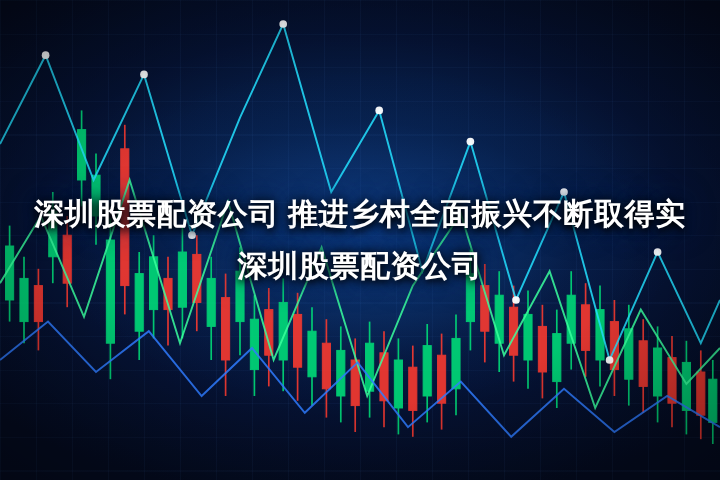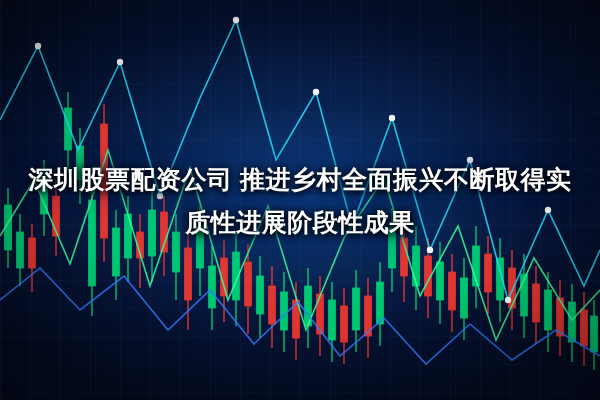--- a/index.html
+++ b/index.html
@@ -284,16 +284,16 @@
       <circle cx="508" cy="300" r="3.2" fill="#ffffff" opacity="0.95"></circle>
       <circle cx="548" cy="210" r="3.2" fill="#ffffff" opacity="0.95"></circle>
       <circle cx="430" cy="250" r="3.2" fill="#ffffff" opacity="0.95"></circle>
       <circle cx="160" cy="196" r="3.2" fill="#ffffff" opacity="0.95"></circle>
     </svg>
 
   <div id="vign"></div>
 
   <div id="title-block">
     <div>深圳股票配资公司 推进乡村全面振兴不断取得实</div>
-    <div>质性进展阶段性成果</div>
+    <div>深圳股票配资公司</div>
   </div>
 
 </div>
 
 </body></html>

